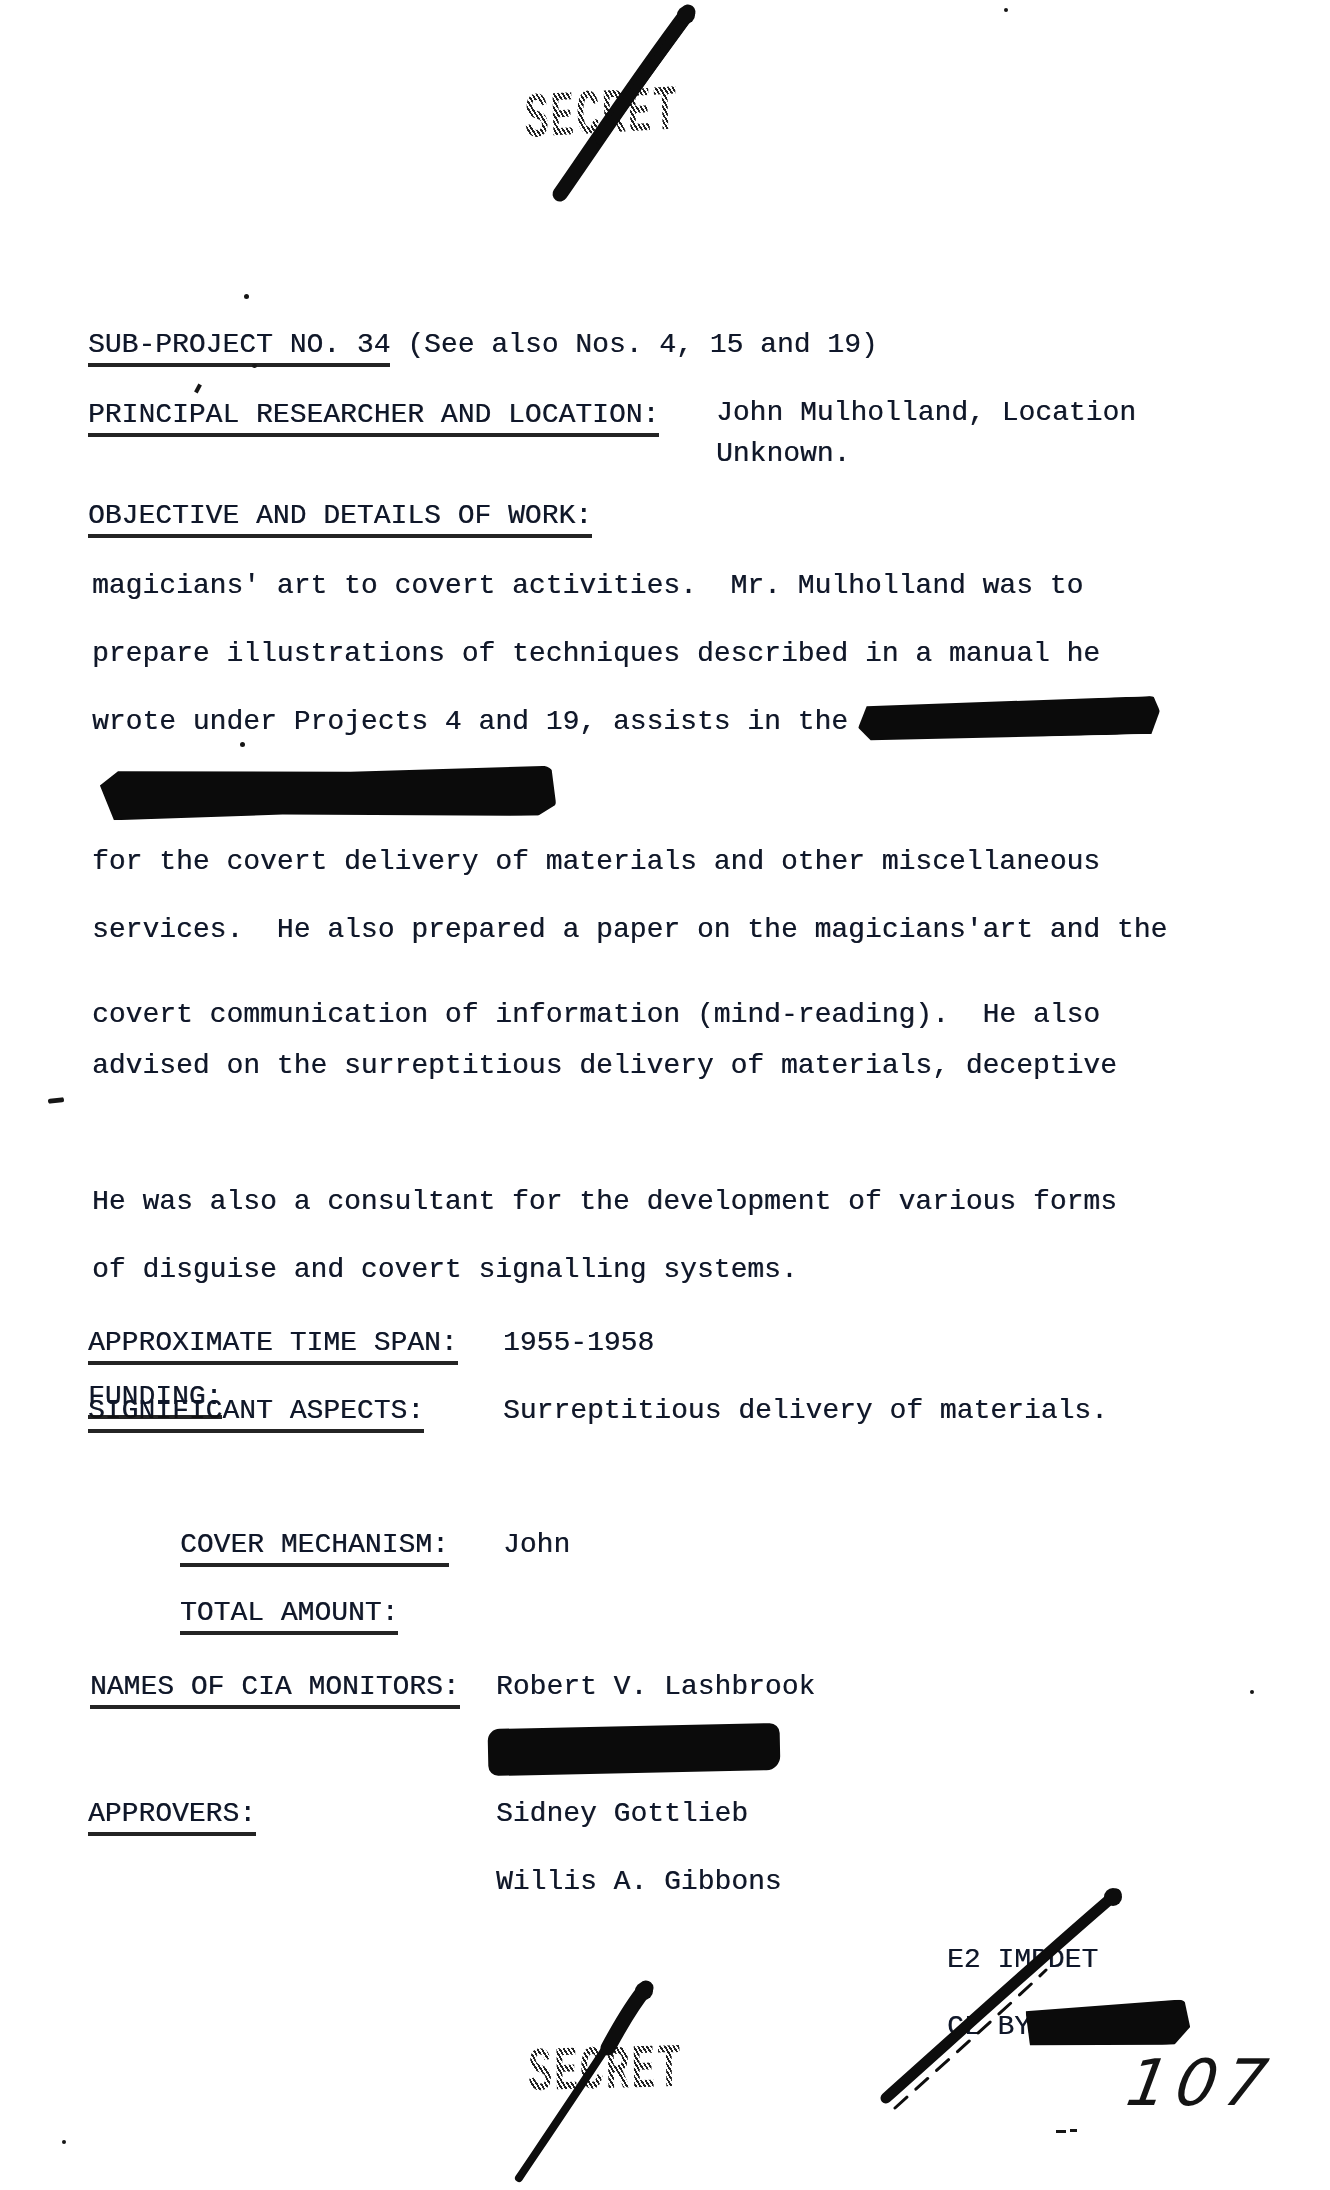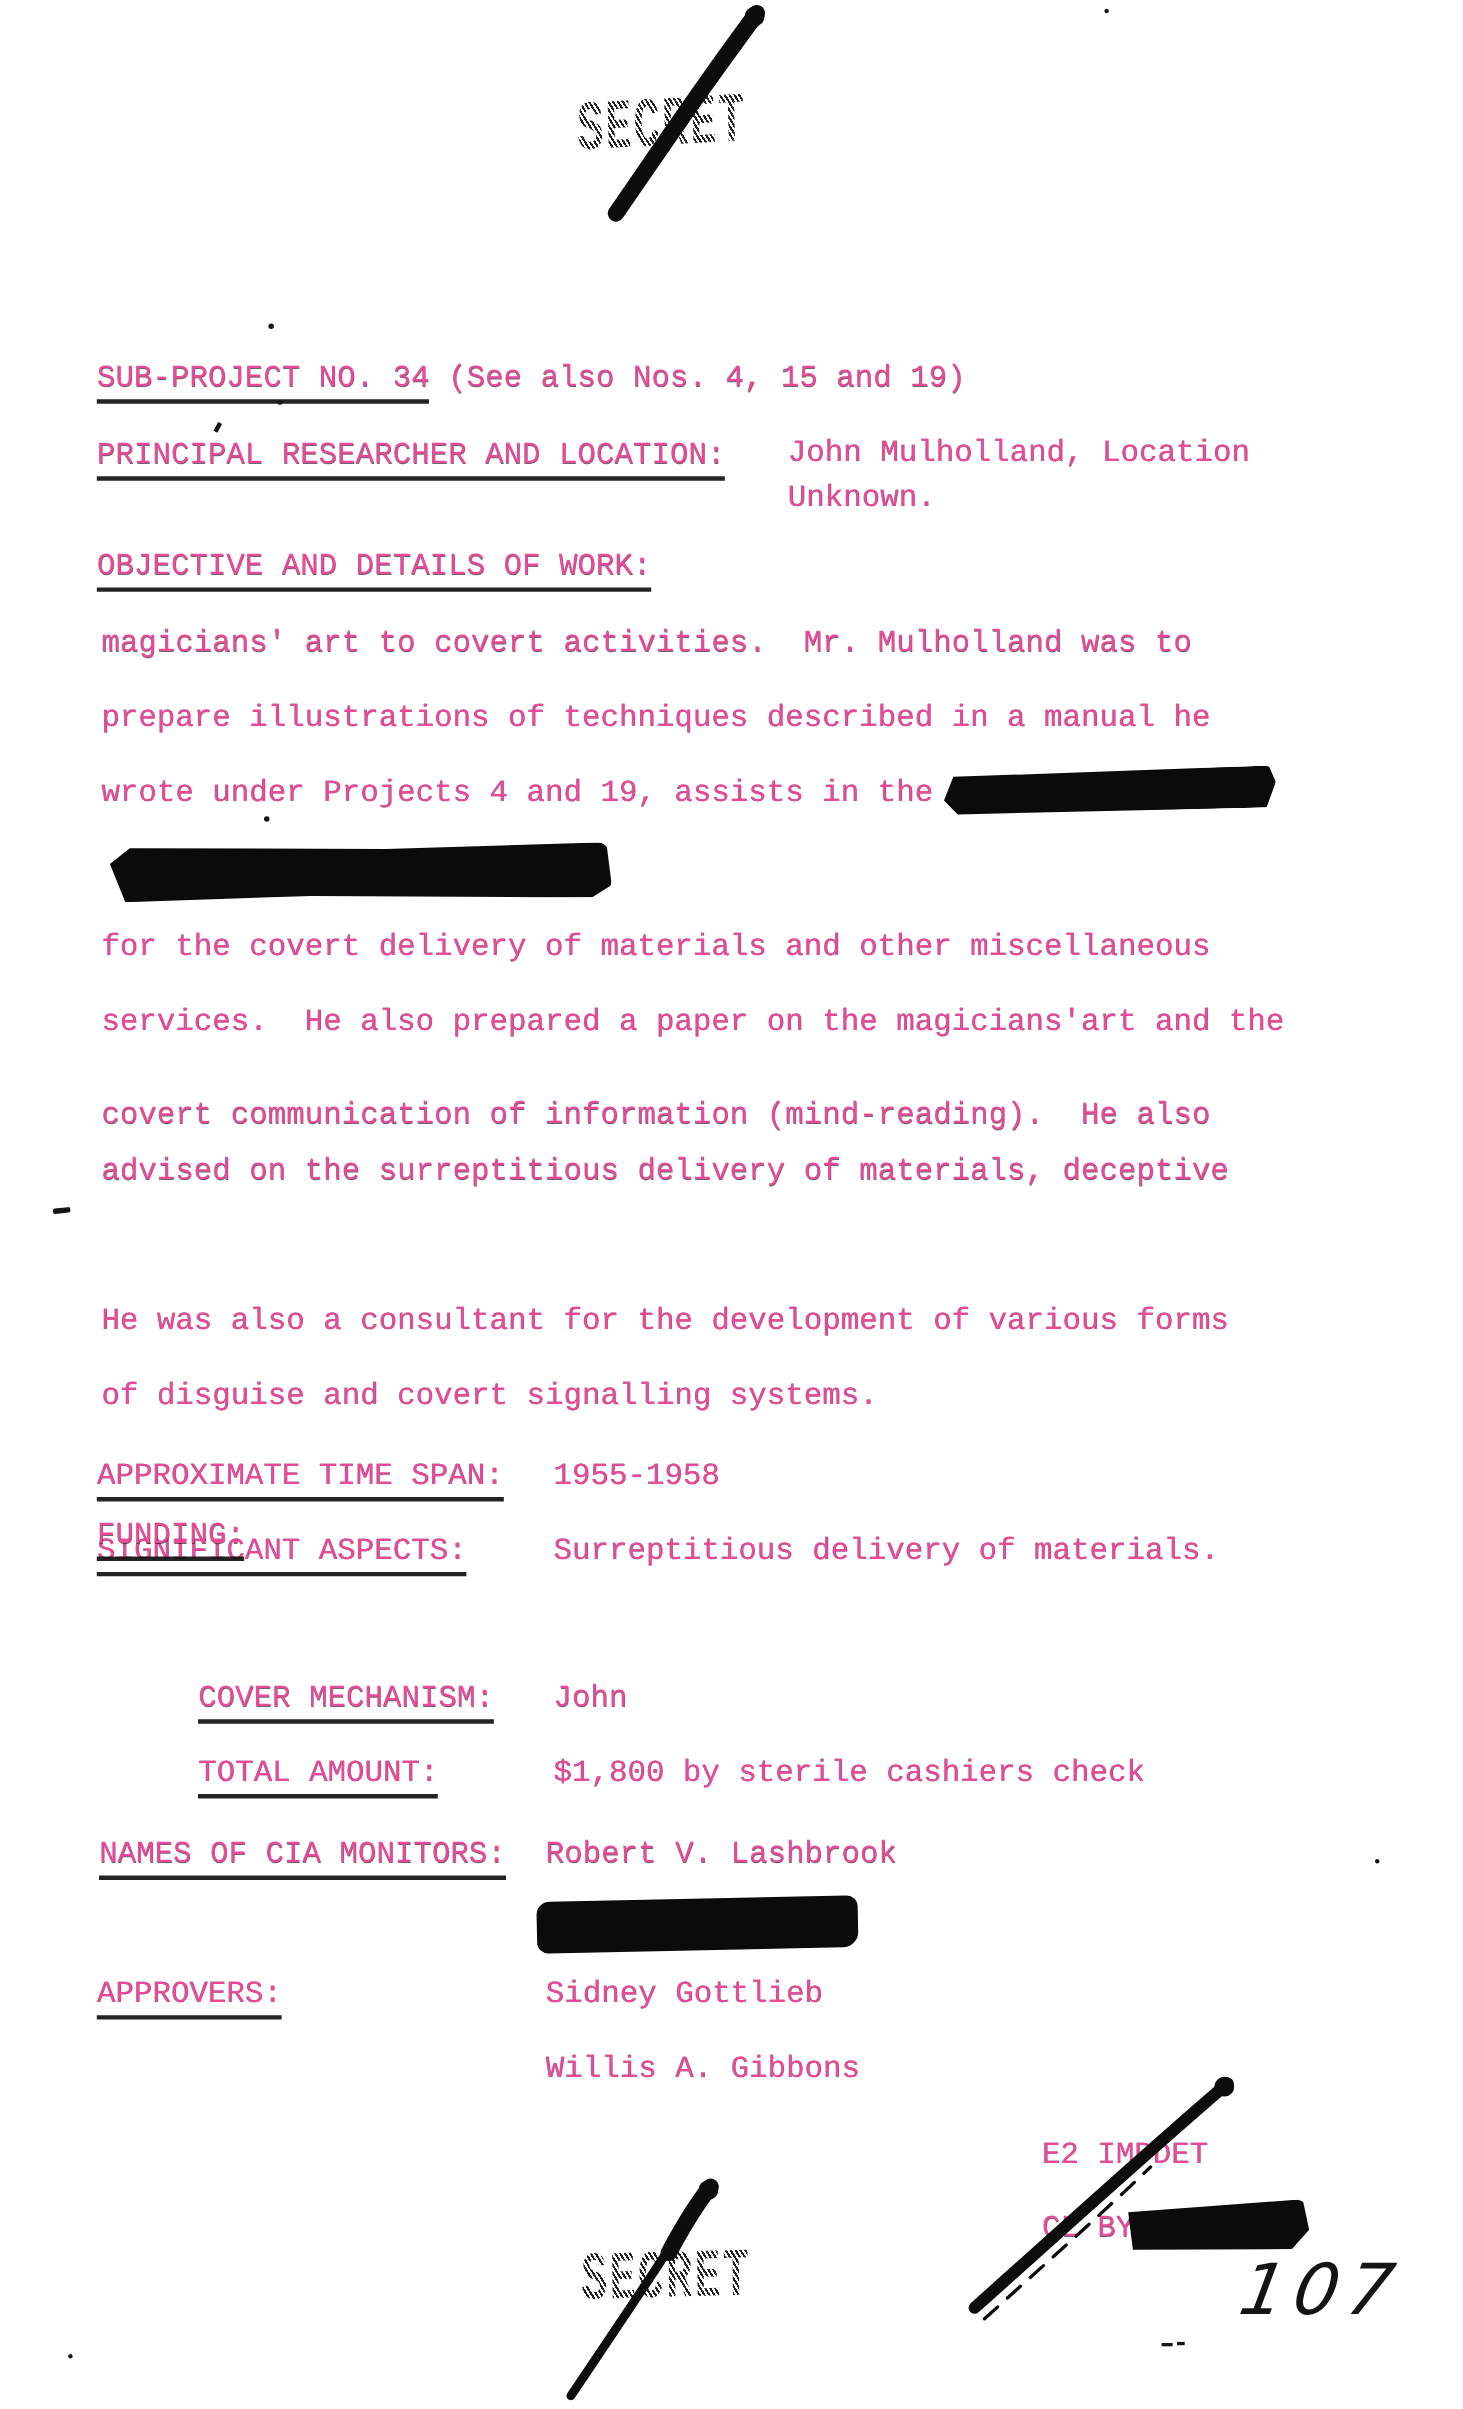--- a/index.html
+++ b/index.html
@@ -3,21 +3,21 @@
 <meta charset="utf-8">
 <style>
   html,body{margin:0;padding:0;background:#e8e8e8;}
   .page{
     position:relative; width:1330px; height:2190px; margin:0 auto;
     background:#ffffff; overflow:hidden;
     font-family:"Liberation Mono","DejaVu Sans Mono",monospace;
   }
   .t{
     position:absolute; white-space:pre; font-size:28px; line-height:34px;
-    color:#ec4899; text-shadow:0.4px 0.4px 0 rgba(25,25,25,0.65);
+    color:#0f172a; text-shadow:0.4px 0.4px 0 rgba(25,25,25,0.65);
   }
   .ul{ border-bottom:4px solid rgba(17,17,17,0.92); padding-bottom:3px; }
   .redact{ position:absolute; background:#0b0b0b; }
   .bar1{ left:858px; top:700px; width:302px; height:38px; transform:rotate(-1.6deg);
          border-radius:4px 10px 8px 4px;
          clip-path:polygon(0% 62%,3% 6%,98% 0%,100% 40%,97% 100%,4% 96%); }
   .bar2{ left:100px; top:768px; width:456px; height:50px; transform:rotate(-0.6deg);
          border-radius:10px 14px 16px 12px;
          clip-path:polygon(0% 30%,4% 2%,55% 8%,99% 0%,100% 78%,96% 100%,40% 92%,3% 100%); }
   .bar3{ left:488px; top:1726px; width:292px; height:47px; transform:rotate(-1.2deg);
@@ -75,21 +75,20 @@
 
   <div class="t" style="left:88px;top:1394px"><span class="ul">SIGNIFICANT ASPECTS:</span></div>
   <div class="t" style="left:503px;top:1394px">Surreptitious delivery of materials.</div>
 
   <div class="t" style="left:88px;top:1380px"><span class="ul">FUNDING:</span></div>
 
   <div class="t" style="left:180px;top:1528px"><span class="ul">COVER MECHANISM:</span></div>
   <div class="t" style="left:503px;top:1528px">John</div>
 
   <div class="t" style="left:180px;top:1596px"><span class="ul">TOTAL AMOUNT:</span></div>
-  <div class="t" style="left:503px;top:1596px">$1,800 by sterile cashiers check</div>
 
   <div class="t" style="left:90px;top:1670px"><span class="ul">NAMES OF CIA MONITORS:</span></div>
   <div class="t" style="left:496px;top:1670px">Robert V. Lashbrook</div>
   <div class="redact bar3"></div>
 
   <div class="t" style="left:88px;top:1797px"><span class="ul">APPROVERS:</span></div>
   <div class="t" style="left:496px;top:1797px">Sidney Gottlieb</div>
   <div class="t" style="left:496px;top:1865px">Willis A. Gibbons</div>
 
   <div class="t" style="left:947px;top:1943px">E2 IMPDET</div>

